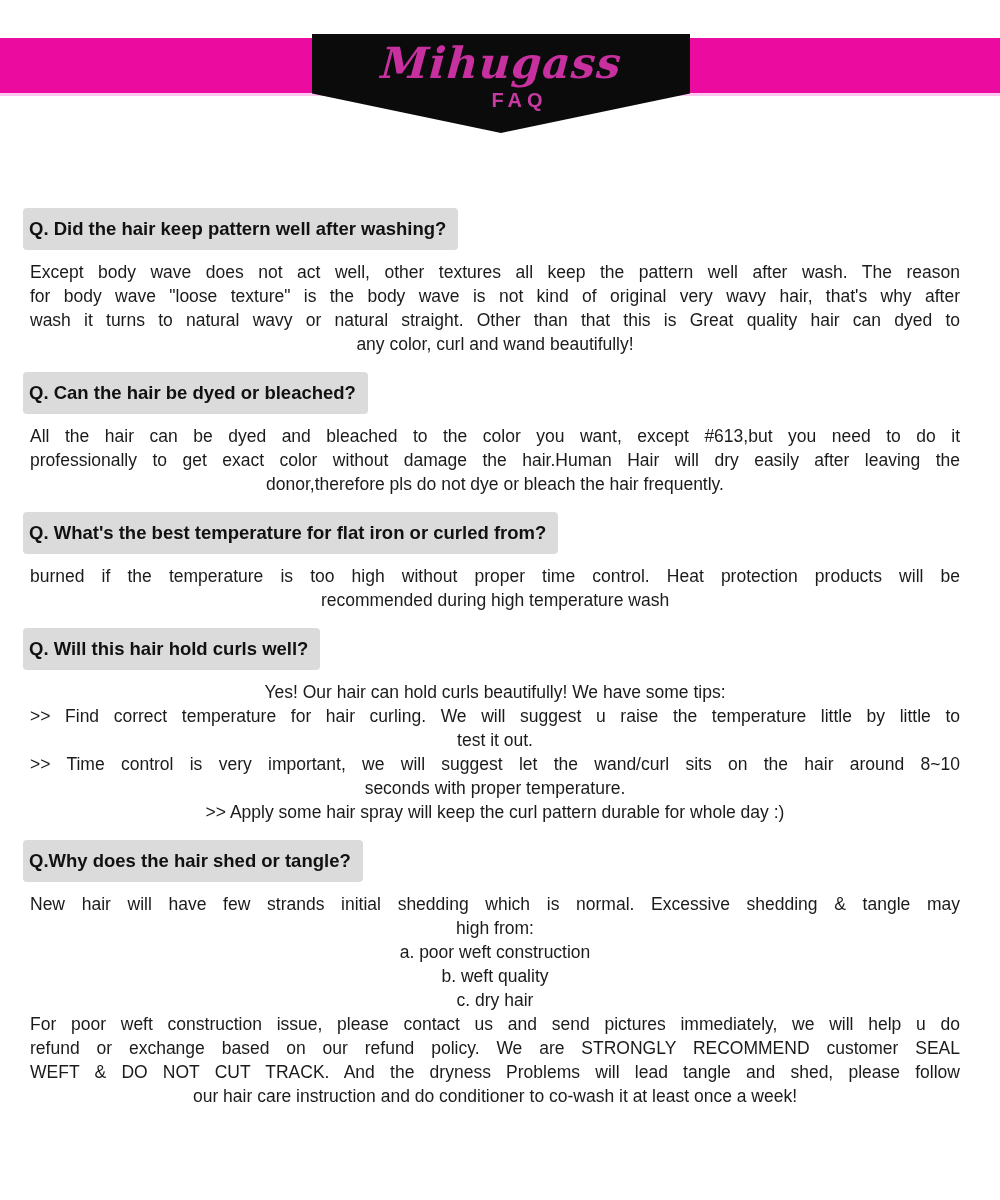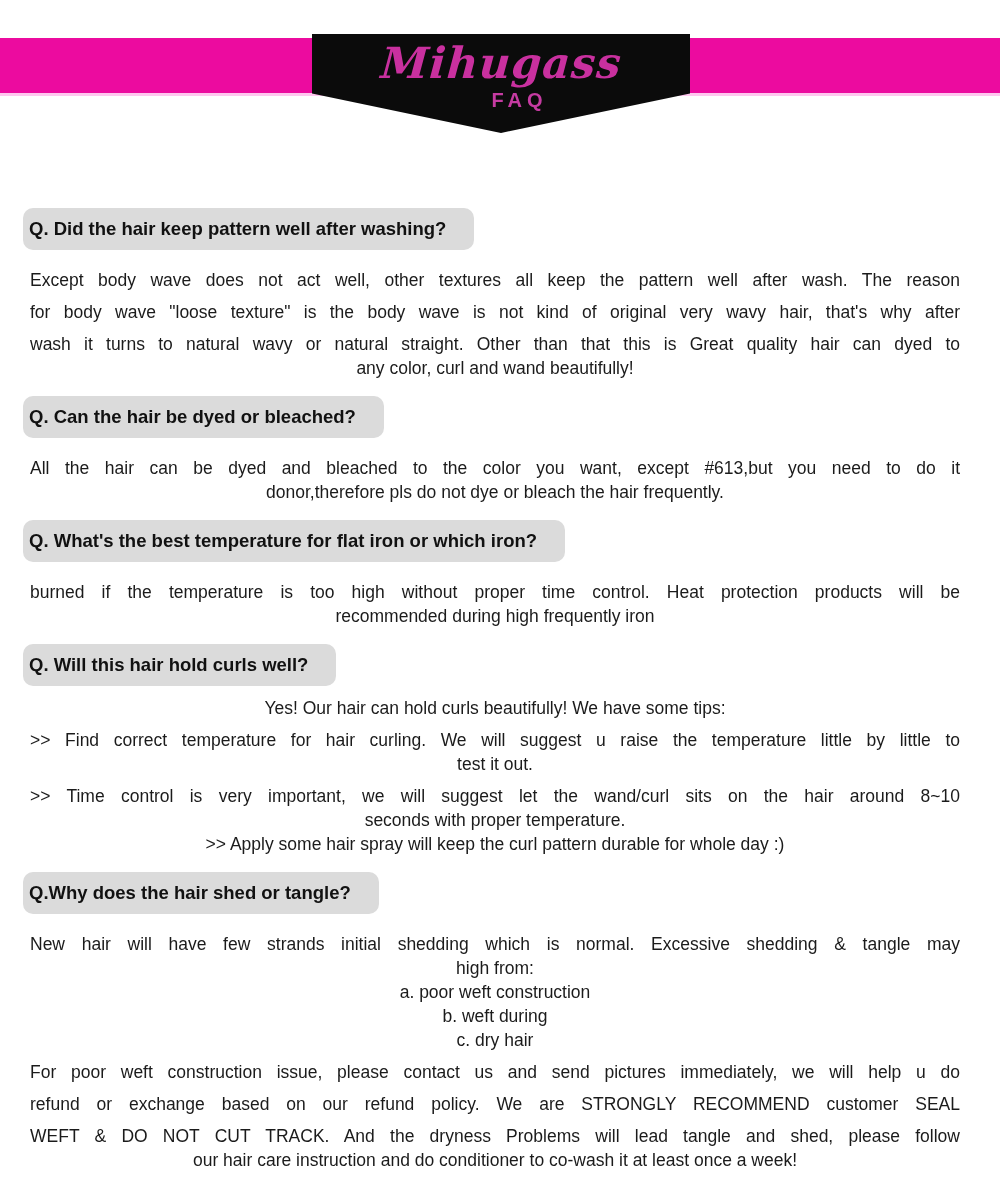--- a/index.html
+++ b/index.html
@@ -42,33 +42,33 @@
     margin-left: 32px;
   }
 
   
   .main { padding: 75px 40px 0 30px; }
   .qa { display: block; }
   .pill {
     display: inline-block;
     margin: 0 0 10px -7px;
     background: var(--pill_bg, #dbdbdb);
-    border-radius: 10px;
-    padding: 8px 28px 9px 6px;
+    border-radius: 4px;
+    padding: 8px 12px 9px 6px;
     font-weight: bold;
     font-size: 18.5px; line-height: 25px;
     color: var(--pill_text, #111111);
   }
   .answer {
     margin: 0 0 16px 0;
     font-size: 17.5px; line-height: 24px;
     color: var(--body_text, #1b1b1b);
   }
   .line { text-align: center; min-height: 24px; }
-  .line.full { text-align: justify; text-align-last: justify; margin-top: 8px; }
+  .line.full { text-align: justify; text-align-last: justify; }
 </style>
 </head>
 <body>
 
 <div class="header">
   <div class="band"></div>
   <div class="ribbon">
     <div class="brand">Mihugass</div>
     <div class="faq-label">FAQ</div>
   </div>
@@ -87,31 +87,32 @@
         <div class="line">any color, curl and wand beautifully!</div>
       </div>
   </section>
 
   <section class="qa">
     <div class="pill">
       <span>Q. Can the hair be dyed or bleached?</span>
     </div>
     <div class="answer">
         <div class="line full">All the hair can be dyed and bleached to the color you want, except #613,but you need to do it</div>
+        <div class="line full">professionally to get exact color without damage the hair.Human Hair will dry easily after leaving the</div>
         <div class="line">donor,therefore pls do not dye or bleach the hair frequently.</div>
       </div>
   </section>
 
   <section class="qa">
     <div class="pill">
-      <span>Q. What's the best temperature for flat iron or which iron?</span>
+      <span>Q. What's the best temperature for flat iron or curled from?</span>
     </div>
     <div class="answer">
         <div class="line full">burned if the temperature is too high without proper time control. Heat protection products will be</div>
-        <div class="line">recommended during high frequently iron</div>
+        <div class="line">recommended during high temperature wash</div>
       </div>
   </section>
 
   <section class="qa">
     <div class="pill">
       <span>Q. Will this hair hold curls well?</span>
     </div>
     <div class="answer">
         <div class="line">Yes! Our hair can hold curls beautifully! We have some tips:</div>
         <div class="line full">&gt;&gt; Find correct temperature for hair curling. We will suggest u raise the temperature little by little to</div>
@@ -123,21 +124,21 @@
   </section>
 
   <section class="qa">
     <div class="pill">
       <span>Q.Why does the hair shed or tangle?</span>
     </div>
     <div class="answer">
         <div class="line full">New hair will have few strands initial shedding which is normal. Excessive shedding &amp; tangle may</div>
         <div class="line">high from:</div>
         <div class="line">a. poor weft construction</div>
-        <div class="line">b. weft during</div>
+        <div class="line">b. weft quality</div>
         <div class="line">c. dry hair</div>
         <div class="line full">For poor weft construction issue, please contact us and send pictures immediately, we will help u do</div>
         <div class="line full">refund or exchange based on our refund policy. We are STRONGLY RECOMMEND customer SEAL</div>
         <div class="line full">WEFT &amp; DO NOT CUT TRACK. And the dryness Problems will lead tangle and shed, please follow</div>
         <div class="line">our hair care instruction and do conditioner to co-wash it at least once a week!</div>
       </div>
   </section>
 
 </div>
 

